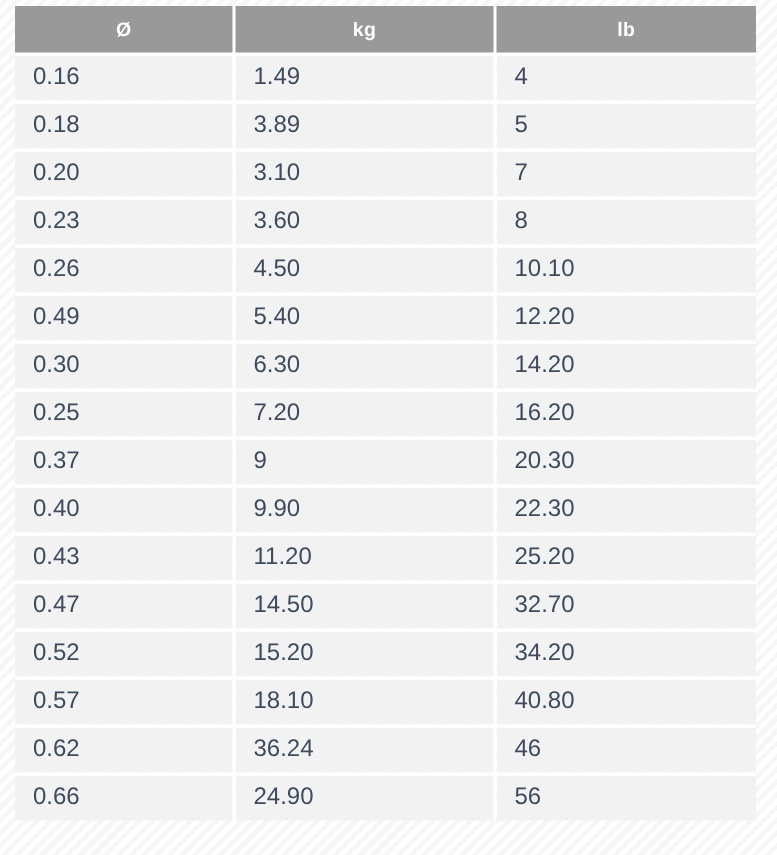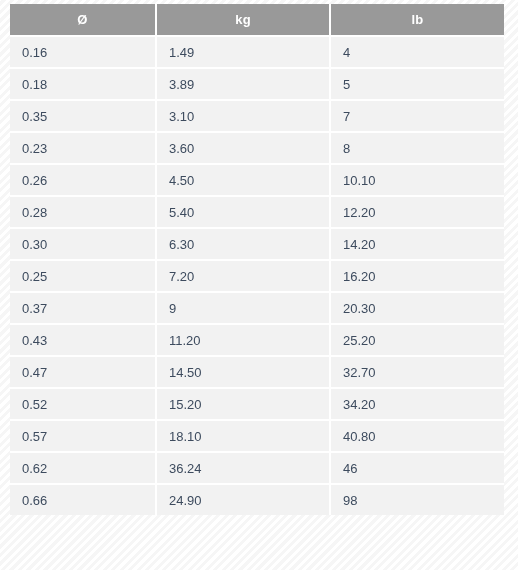--- a/index.html
+++ b/index.html
@@ -58,21 +58,21 @@
     vertical-align: middle;
     letter-spacing: 0.2px;
   }
   thead th:last-child {
     border-right: none;
   }
 
   tbody td {
     background-color: #f2f2f2;
     color: #3d4b5e;
-    font-size: 13px;
+    font-size: 16px;
     text-align: left;
     height: 30px;
     padding: 0 0 0 12px;
     border-right: 2px solid #ffffff;
     border-bottom: 2px solid #ffffff;
     vertical-align: middle;
     white-space: nowrap;
     overflow: hidden;
   }
   tbody td:last-child {
@@ -105,53 +105,58 @@
             <td>0.16</td>
             <td>1.49</td>
             <td>4</td>
           </tr>
           <tr>
             <td>0.18</td>
             <td>3.89</td>
             <td>5</td>
           </tr>
           <tr>
-            <td>0.35</td>
+            <td>0.20</td>
             <td>3.10</td>
             <td>7</td>
           </tr>
           <tr>
             <td>0.23</td>
             <td>3.60</td>
             <td>8</td>
           </tr>
           <tr>
             <td>0.26</td>
             <td>4.50</td>
             <td>10.10</td>
           </tr>
           <tr>
-            <td>0.28</td>
+            <td>0.49</td>
             <td>5.40</td>
             <td>12.20</td>
           </tr>
           <tr>
             <td>0.30</td>
             <td>6.30</td>
             <td>14.20</td>
           </tr>
           <tr>
             <td>0.25</td>
             <td>7.20</td>
             <td>16.20</td>
           </tr>
           <tr>
             <td>0.37</td>
             <td>9</td>
             <td>20.30</td>
+          </tr>
+          <tr>
+            <td>0.40</td>
+            <td>9.90</td>
+            <td>22.30</td>
           </tr>
           <tr>
             <td>0.43</td>
             <td>11.20</td>
             <td>25.20</td>
           </tr>
           <tr>
             <td>0.47</td>
             <td>14.50</td>
             <td>32.70</td>
@@ -167,18 +172,18 @@
             <td>40.80</td>
           </tr>
           <tr>
             <td>0.62</td>
             <td>36.24</td>
             <td>46</td>
           </tr>
           <tr>
             <td>0.66</td>
             <td>24.90</td>
-            <td>98</td>
+            <td>56</td>
           </tr>
         </tbody>
     </table>
   </div>
 </div>
 
 </body></html>

